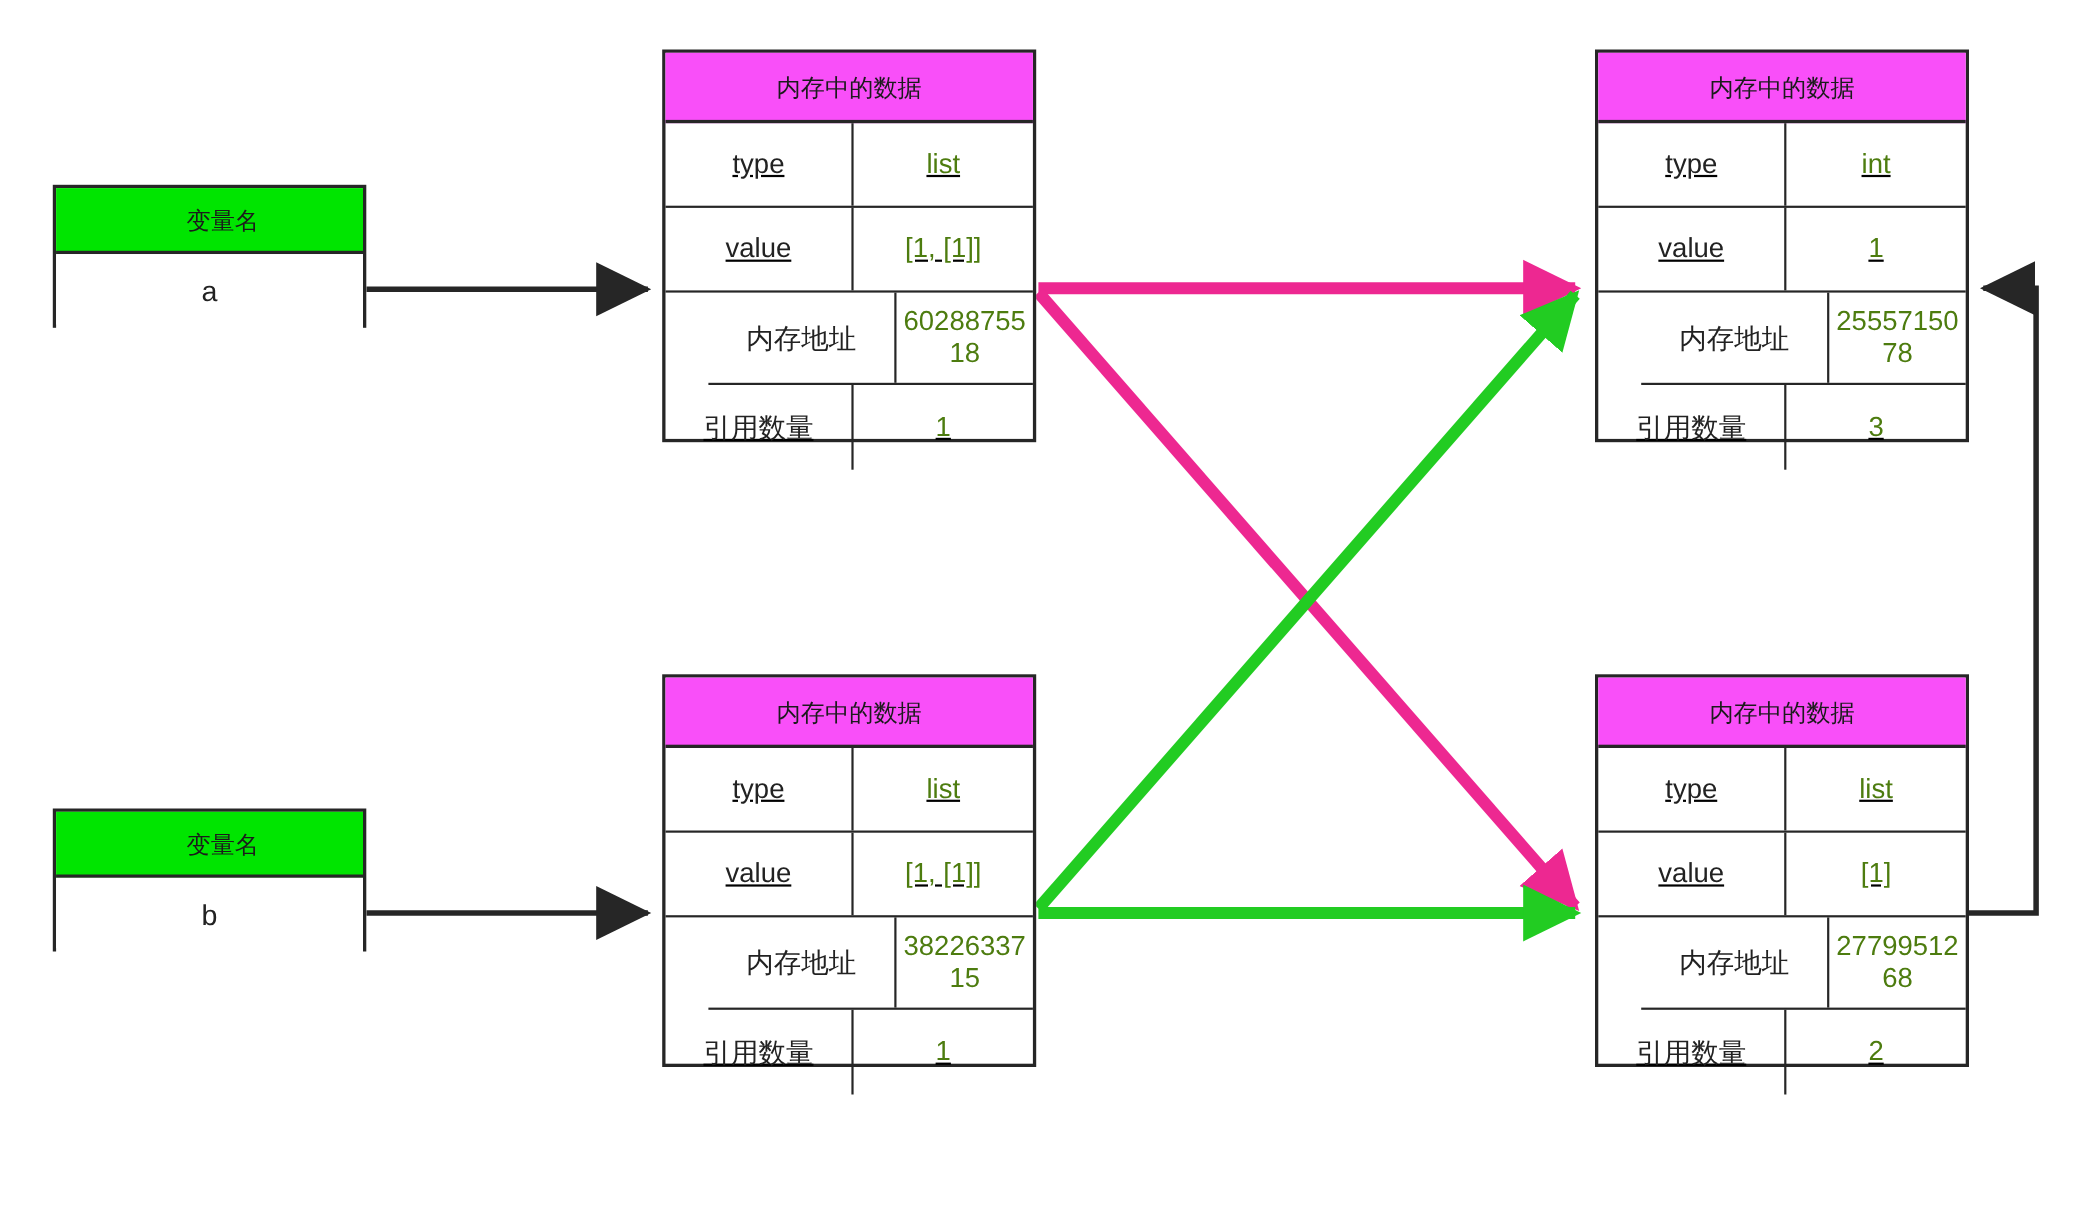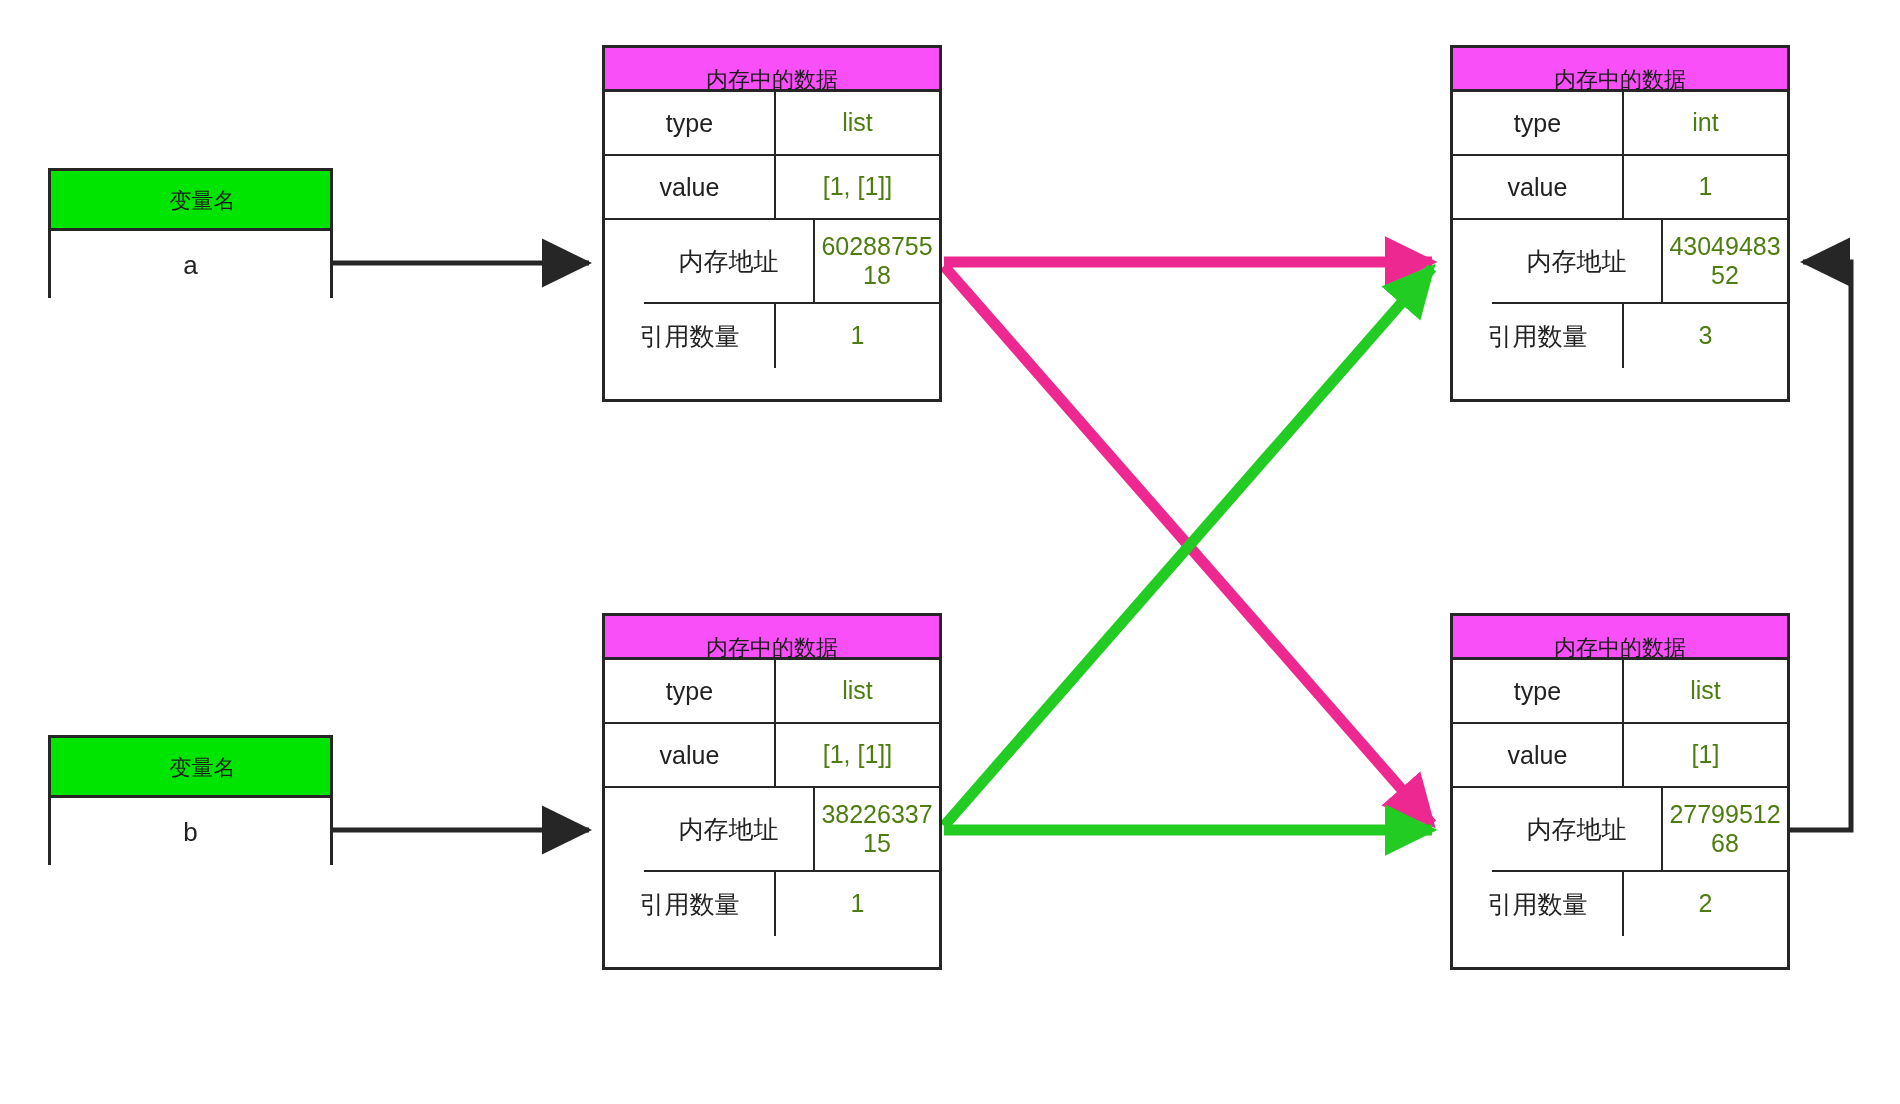--- a/index.html
+++ b/index.html
@@ -9,30 +9,30 @@
 
   
   .varbox{position:absolute;box-sizing:border-box;border:3px solid #262626;background:#fff;}
   .varbox .vhead{box-sizing:border-box;height:60px;line-height:60px;text-align:center;
     background:#00e500;border-bottom:3px solid #262626;font-size:22px;color:#1b1b1b;padding-left:24px;}
   .varbox .vval{box-sizing:border-box;height:69px;line-height:69px;text-align:center;
     font-size:26px;color:#222;background:#fff;}
 
   
   .memtbl{position:absolute;box-sizing:border-box;border:3px solid #262626;background:#fff;}
-  .memtbl .mhead{box-sizing:border-box;height:44px;line-height:64px;text-align:center;
+  .memtbl .mhead{box-sizing:border-box;height:64px;line-height:64px;text-align:center;
     background:#f94ff9;border-bottom:3px solid #262626;font-size:22px;color:#1b1b1b;}
   .memtbl .mrow{display:flex;box-sizing:border-box;border-bottom:2px solid #262626;}
   .memtbl .mrow:last-child{border-bottom:none;justify-content:center;}
   .memtbl .mk{box-sizing:border-box;width:171px;border-right:2px solid #262626;
     display:flex;align-items:center;justify-content:center;font-size:25px;color:#222;
     text-align:center;padding:4px 2px;}
   .memtbl .mv{box-sizing:border-box;flex:1;display:flex;align-items:center;justify-content:center;
     font-size:25px;color:#4d7c0f;text-align:center;padding:4px 6px;line-height:1.18;word-break:break-all;}
-  .r-h74{height:64px;}
+  .r-h74{height:77px;text-decoration:underline;}
   .r-h76{height:84px;margin-left:39px;}
 </style>
 </head>
 <body>
 
 <div id="stage">
 
   <svg class="layer" viewBox="0 0 1900 1104">
     <defs>
       <marker id="ah-black" markerWidth="11" markerHeight="11" refX="9.4" refY="5.5" orient="auto" markerUnits="strokeWidth">
@@ -110,21 +110,21 @@
     <div class="mrow r-h74">
       <div class="mk">type</div>
       <div class="mv">int</div>
     </div>
     <div class="mrow r-h74">
       <div class="mk">value</div>
       <div class="mv">1</div>
     </div>
     <div class="mrow r-h76">
       <div class="mk">内存地址</div>
-      <div class="mv">4304948352</div>
+      <div class="mv">2555715078</div>
     </div>
     <div class="mrow r-h74">
       <div class="mk">引用数量</div>
       <div class="mv">3</div>
     </div>
   </div>
 
   <div class="memtbl" id="mem-bottom-left" style="left:602px;top:613px;width:340px;height:357px;">
     <div class="mhead">内存中的数据</div>
     <div class="mrow r-h74">

